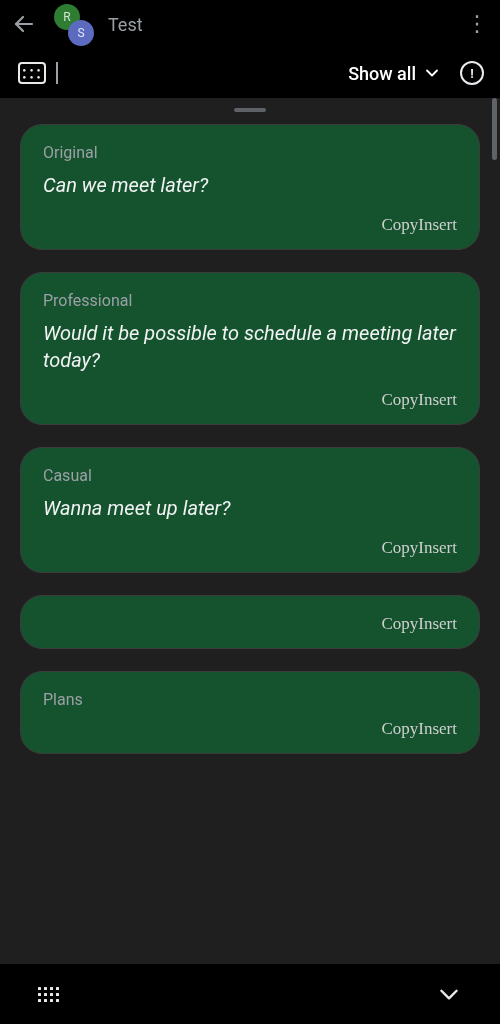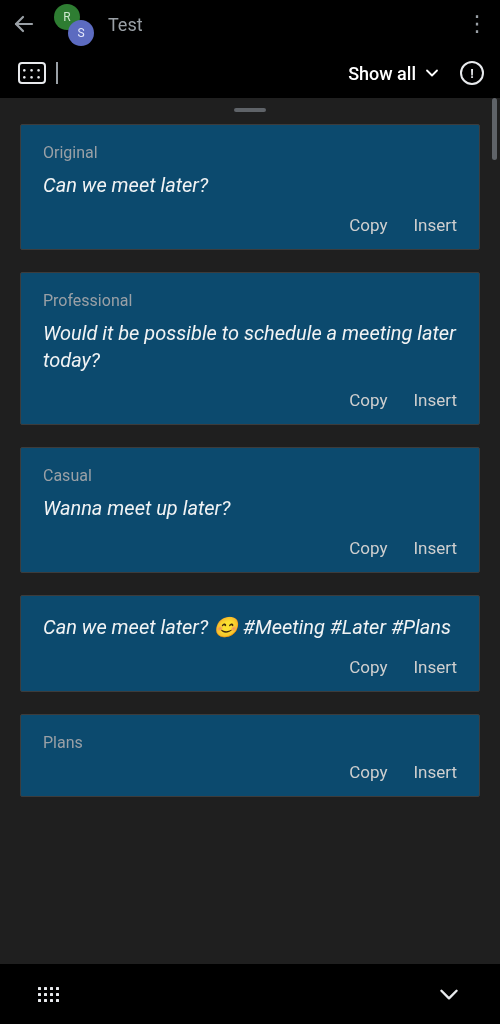--- a/index.html
+++ b/index.html
@@ -90,44 +90,44 @@
     .sheet {
       background: #1f1f1f;
       height: calc(1024px - 48px - 50px - 60px);
       overflow: hidden;
       position: relative;
     }
     .cards {
       padding: 0 20px;
     }
     .card {
-      background: #0c4a6e;
+      background: #14532d;
       border: 1px solid #3c3c3c;
-      border-radius: 2px;
+      border-radius: 22px;
       padding: 18px 22px 14px 22px;
       margin-bottom: 22px;
     }
     .card-tag {
       color: #9aa0a6;
       font-size: 16px;
       margin-bottom: 10px;
     }
     .card-text {
       color: #f1f3f4;
       font-size: 20px;
       line-height: 1.35;
       margin-bottom: 16px;
       font-style: italic;
     }
     .card-actions {
       display: flex;
       justify-content: flex-end;
-      gap: 26px;
       font-size: 17px;
       color: #cfcfcf;
+      font-family: Liberation Serif, serif;
     }
     .card.last { margin-bottom: 0; }
     .card.last .card-text { margin-bottom: 6px; }
     .scroll-ind {
       position: absolute;
       top: 0;
       right: 3px;
       width: 5px;
       height: 62px;
       background: #5f6368;
@@ -216,21 +216,20 @@
     <div class="card">
       <div class="card-tag">Casual</div>
       <div class="card-text">Wanna meet up later?</div>
       <div class="card-actions">
         <span>Copy</span>
         <span>Insert</span>
       </div>
     </div>
 
     <div class="card">
-      <div class="card-text">Can we meet later? 😊 #Meeting #Later #Plans</div>
       <div class="card-actions">
         <span>Copy</span>
         <span>Insert</span>
       </div>
     </div>
 
     <div class="card last">
       <div class="card-tag">Plans</div>
       <div class="card-actions">
         <span>Copy</span>

